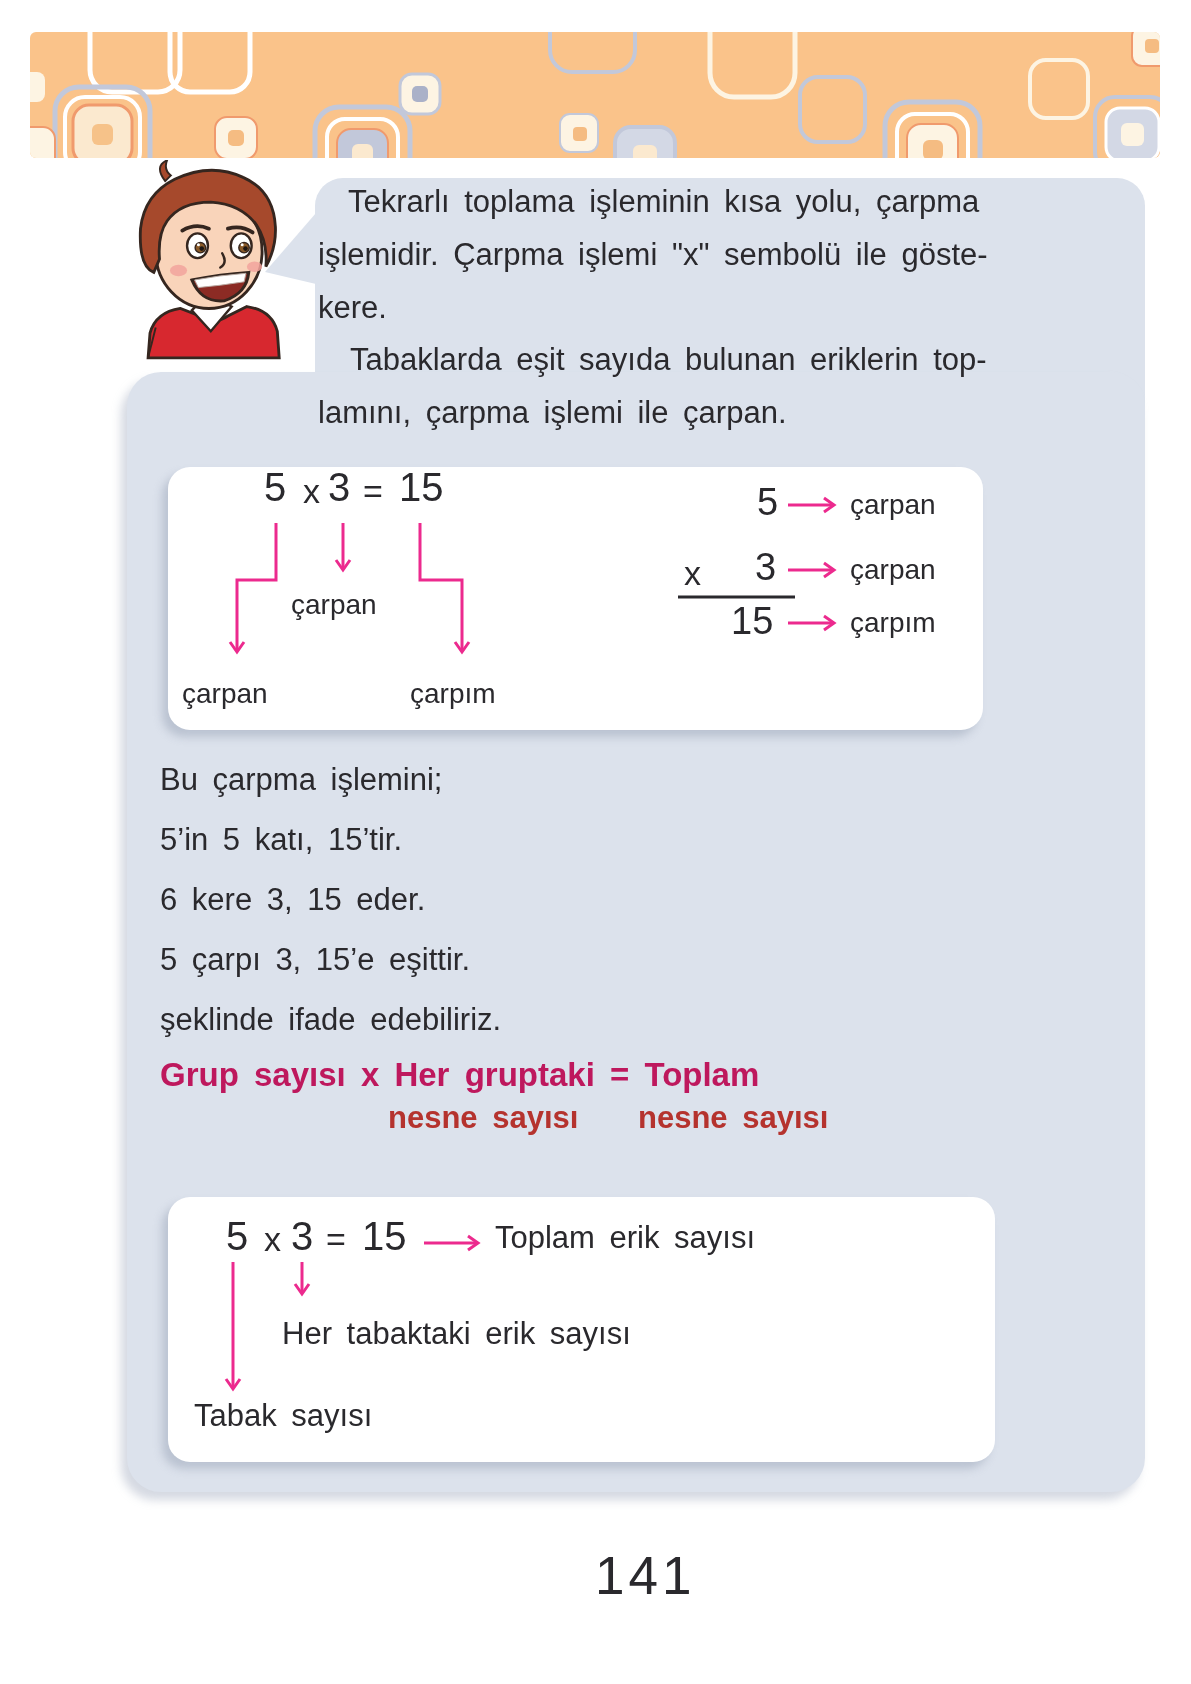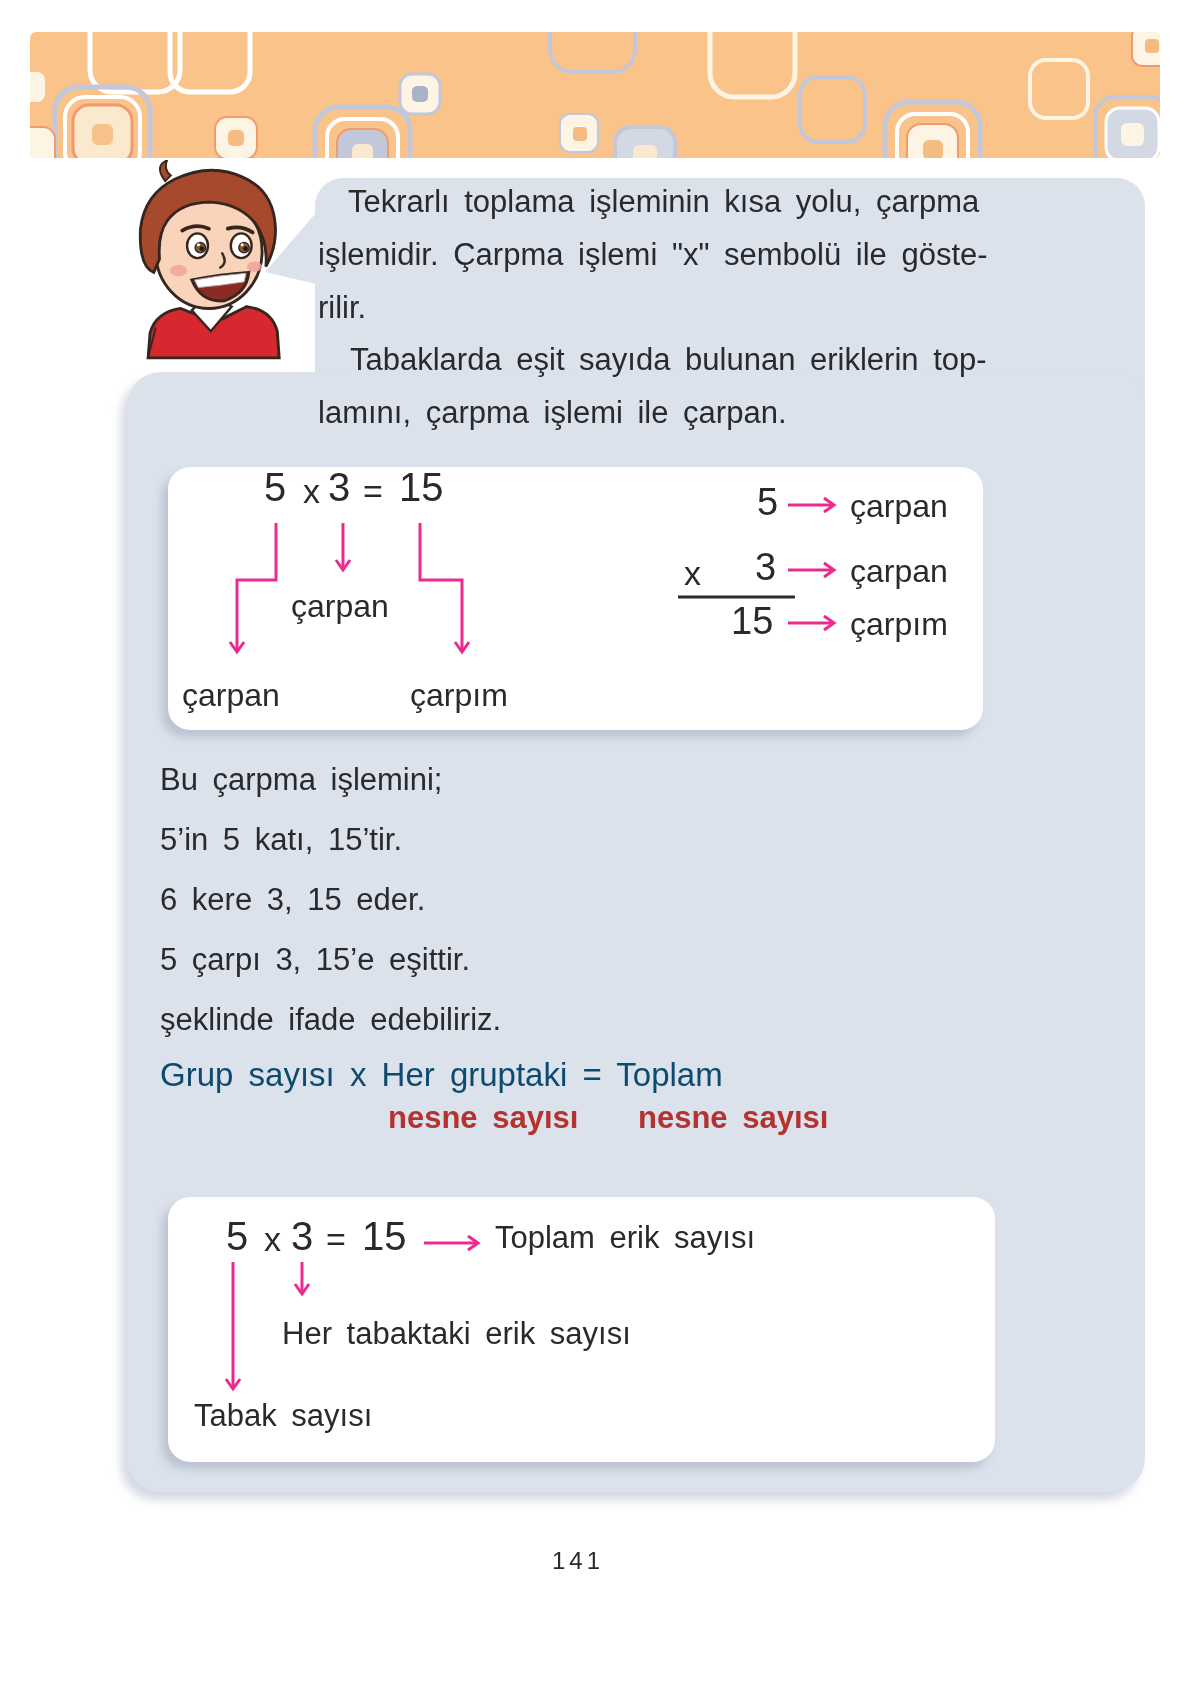--- a/index.html
+++ b/index.html
@@ -15,24 +15,24 @@
         box-shadow:-6px 7px 8px rgba(147,157,178,0.45);}
   .box1{left:168px;top:467px;width:815px;height:263px;}
   .box2{left:168px;top:1197px;width:827px;height:265px;}
   .overlay{position:absolute;left:0;top:0;width:1191px;height:1684px;pointer-events:none;}
   .boy{position:absolute;left:112px;top:160px;width:190px;height:200px;}
   .t{position:absolute;color:#2a292d;line-height:1.05;white-space:nowrap;word-spacing:6px;}
   .f40{font-size:40px;}
   .f38{font-size:38px;}
   .f34{font-size:34px;}
   .f31{font-size:31px;}
-  .f30{font-size:32px;}
-  .red1{font-size:33px;font-weight:400;color:#0c4a6e;}
+  .f30{font-size:28px;}
+  .red1{font-size:33px;font-weight:700;color:#be185d;}
   .red2{font-size:31px;font-weight:700;color:#b5332e;}
-  .pagenum{font-size:24px;letter-spacing:4px;}
+  .pagenum{font-size:53px;letter-spacing:4px;margin-left:43px;}
 </style>
 </head>
 <body>
 
 <div class="page">
 
   <div class="band">
     <svg width="1130" height="126" viewBox="0 0 1130 126">
       <rect x="60" y="-40" width="90" height="100" rx="22" fill="none" stroke="#ffffff" stroke-width="5"></rect>
       <rect x="25" y="55" width="95" height="95" rx="24" fill="none" stroke="#c2c8da" stroke-width="5"></rect>
@@ -121,21 +121,21 @@
       <path d="M233,1262 L233,1388"></path>
       <path d="M226,1379 L233,1389 L240,1379"></path>
       <path d="M302,1262 L302,1293"></path>
       <path d="M295,1284 L302,1294 L309,1284"></path>
     </g>
     <path d="M678,597 L795,597" stroke="#2a292d" stroke-width="3"></path>
   </svg>
 
   <span class="t f31" style="left:348px;top:186px;">Tekrarlı toplama işleminin kısa yolu, çarpma</span>
   <span class="t f31" style="left:318px;top:239px;">işlemidir. Çarpma işlemi "x" sembolü ile göste-</span>
-  <span class="t f31" style="left:318px;top:292px;">rilir.</span>
+  <span class="t f31" style="left:318px;top:292px;">kere.</span>
   <span class="t f31" style="left:350px;top:344px;">Tabaklarda eşit sayıda bulunan eriklerin top-</span>
   <span class="t f31" style="left:318px;top:397px;">lamını, çarpma işlemi ile çarpan.</span>
 
   <span class="t f40" style="left:264px;top:466px;">5</span>
   <span class="t f34" style="left:303px;top:474px;">x</span>
   <span class="t f40" style="left:328px;top:466px;">3</span>
   <span class="t f34" style="left:363px;top:474px;">=</span>
   <span class="t f40" style="left:399px;top:466px;">15</span>
   <span class="t f30" style="left:291px;top:590px;">çarpan</span>
   <span class="t f30" style="left:182px;top:679px;">çarpan</span>

